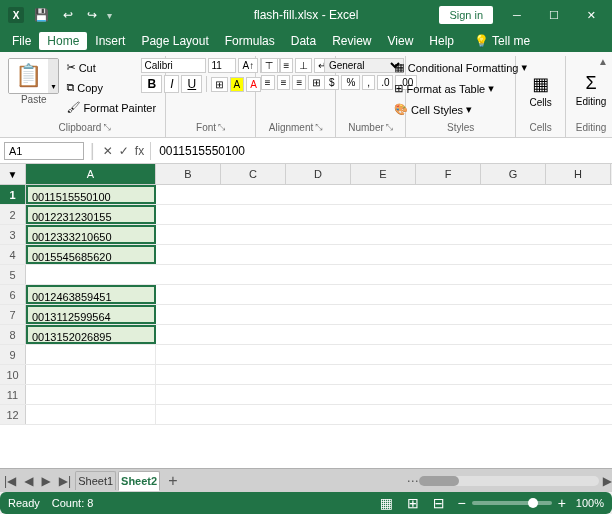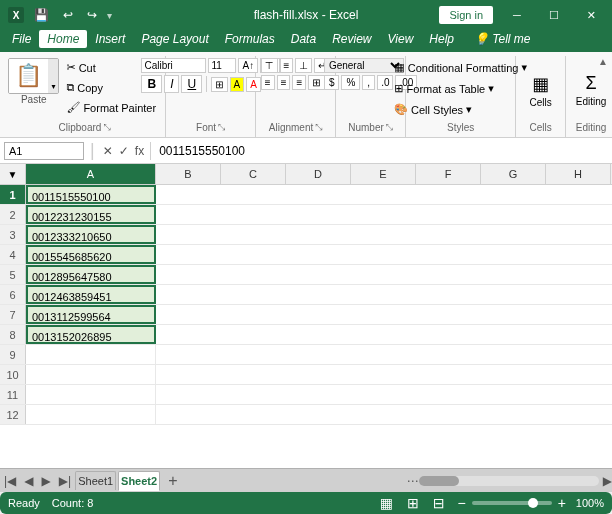--- a/index.html
+++ b/index.html
@@ -20,24 +20,23 @@
     .title-bar-right { display: flex; align-items: center; gap: 12px; }
     .title-icon { width: 16px; height: 16px; background: #1a5c38; border-radius: 2px; color: white; font-size: 10px; display: flex; align-items: center; justify-content: center; font-weight: bold; }
     .qat-btn { background: none; border: none; color: white; cursor: pointer; font-size: 12px; padding: 2px 4px; }
     .win-btn { background: none; border: none; color: white; cursor: pointer; font-size: 11px; padding: 4px 8px; }
     .sign-in-btn { background: white; color: #217346; border: none; padding: 3px 10px; border-radius: 2px; font-size: 11px; cursor: pointer; }
 
     
     .menu-bar {
       background: #217346;
       display: flex;
-      align-items: flex-start;
+      align-items: center;
       height: 22px;
       padding: 0 4px;
-      font-style: italic;
     }
     .menu-item {
       color: white;
       padding: 2px 8px;
       font-size: 12px;
       cursor: pointer;
       border-radius: 2px;
     }
     .menu-item:hover, .menu-item.active { background: #1a5c38; }
     .menu-item.active { background: white; color: #217346; }
@@ -534,21 +533,20 @@
           <div class="cell selected-col">0012333210650</div>
           <div class="cell-empty"></div>
         </div>
         <div class="data-row">
           <div class="row-num">4</div>
           <div class="cell selected-col">0015545685620</div>
           <div class="cell-empty"></div>
         </div>
         <div class="data-row">
           <div class="row-num">5</div>
-          <div class="cell selected-col">0012895647580</div>
           <div class="cell-empty"></div>
         </div>
         <div class="data-row">
           <div class="row-num">6</div>
           <div class="cell selected-col">0012463859451</div>
           <div class="cell-empty"></div>
         </div>
         <div class="data-row">
           <div class="row-num">7</div>
           <div class="cell selected-col">0013112599564</div>

